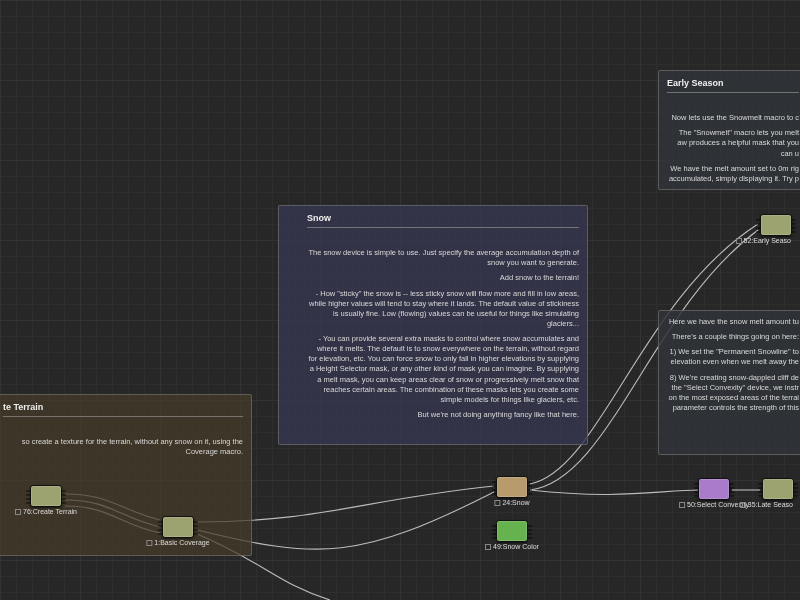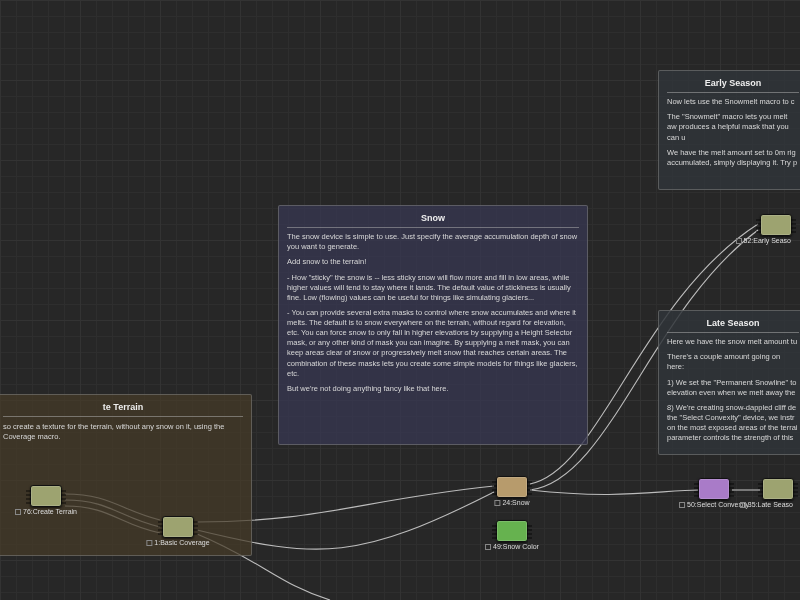--- a/index.html
+++ b/index.html
@@ -27,28 +27,27 @@
     padding: 6px 8px 8px 8px;
     color: #d8d8d8;
     font-size: 7.5px;
     line-height: 1.35;
   }
   .panel h3 {
     font-size: 9px;
     font-weight: bold;
     color: #eee;
     padding-bottom: 3px;
-    margin-bottom: 4px;
+    margin-bottom: 20px;
     border-bottom: 1px solid rgba(180,180,180,.5);
-    text-align: center;
   }
-  .panel p { margin-bottom: 5px; }
+  .panel p { margin-bottom: 5px; text-align: right; }
   
   .p-terrain { background: rgba(70,60,40,.72); }
-  .p-snow    { background: rgba(55,55,80,.80); }
+  .p-snow    { background: rgba(55,55,80,.80); padding-left: 28px; }
   .p-early   { background: rgba(48,53,58,.85); }
   .p-late    { background: rgba(48,53,58,.85); }
 
   
   .node {
     position: absolute;
     width: 32px; height: 22px;
     border-radius: 3px;
     border: 1px solid #111;
     box-shadow: inset 0 0 0 1px rgba(255,255,255,.15), 0 1px 2px rgba(0,0,0,.6);
@@ -123,23 +122,22 @@
   </div>
 
   <div class="panel p-early" style="left:658px; top:70px; width:150px; height:120px;">
     <h3>Early Season</h3>
     <p>Now lets use the Snowmelt macro to c</p>
     <p>The "Snowmelt" macro lets you melt aw  produces a helpful mask that you can u</p>
     <p>We have the melt amount set to 0m rig  accumulated, simply displaying it. Try p</p>
   </div>
 
   <div class="panel p-late" style="left:658px; top:310px; width:150px; height:145px;">
-    <h3>Late Season</h3>
     <p>Here we have the snow melt amount tu</p>
-    <p>There's a couple amount going on here:</p>
+    <p>There's a couple things going on here:</p>
     <p>1) We set the "Permanent Snowline" to elevation even when we melt away the</p>
     <p>8) We're creating snow-dappled cliff de  the "Select Convexity" device, we instr  on the most exposed areas of the terrai  parameter controls the strength of this</p>
   </div>
 
   <div class="node c-olive" style="left:30px; top:485px;">
     <div class="lbl"><span class="sq"></span><span>76:Create Terrain</span></div>
   </div>
 
   <div class="node c-olive" style="left:162px; top:516px;">
     <div class="lbl"><span class="sq"></span><span>1:Basic Coverage</span></div>

